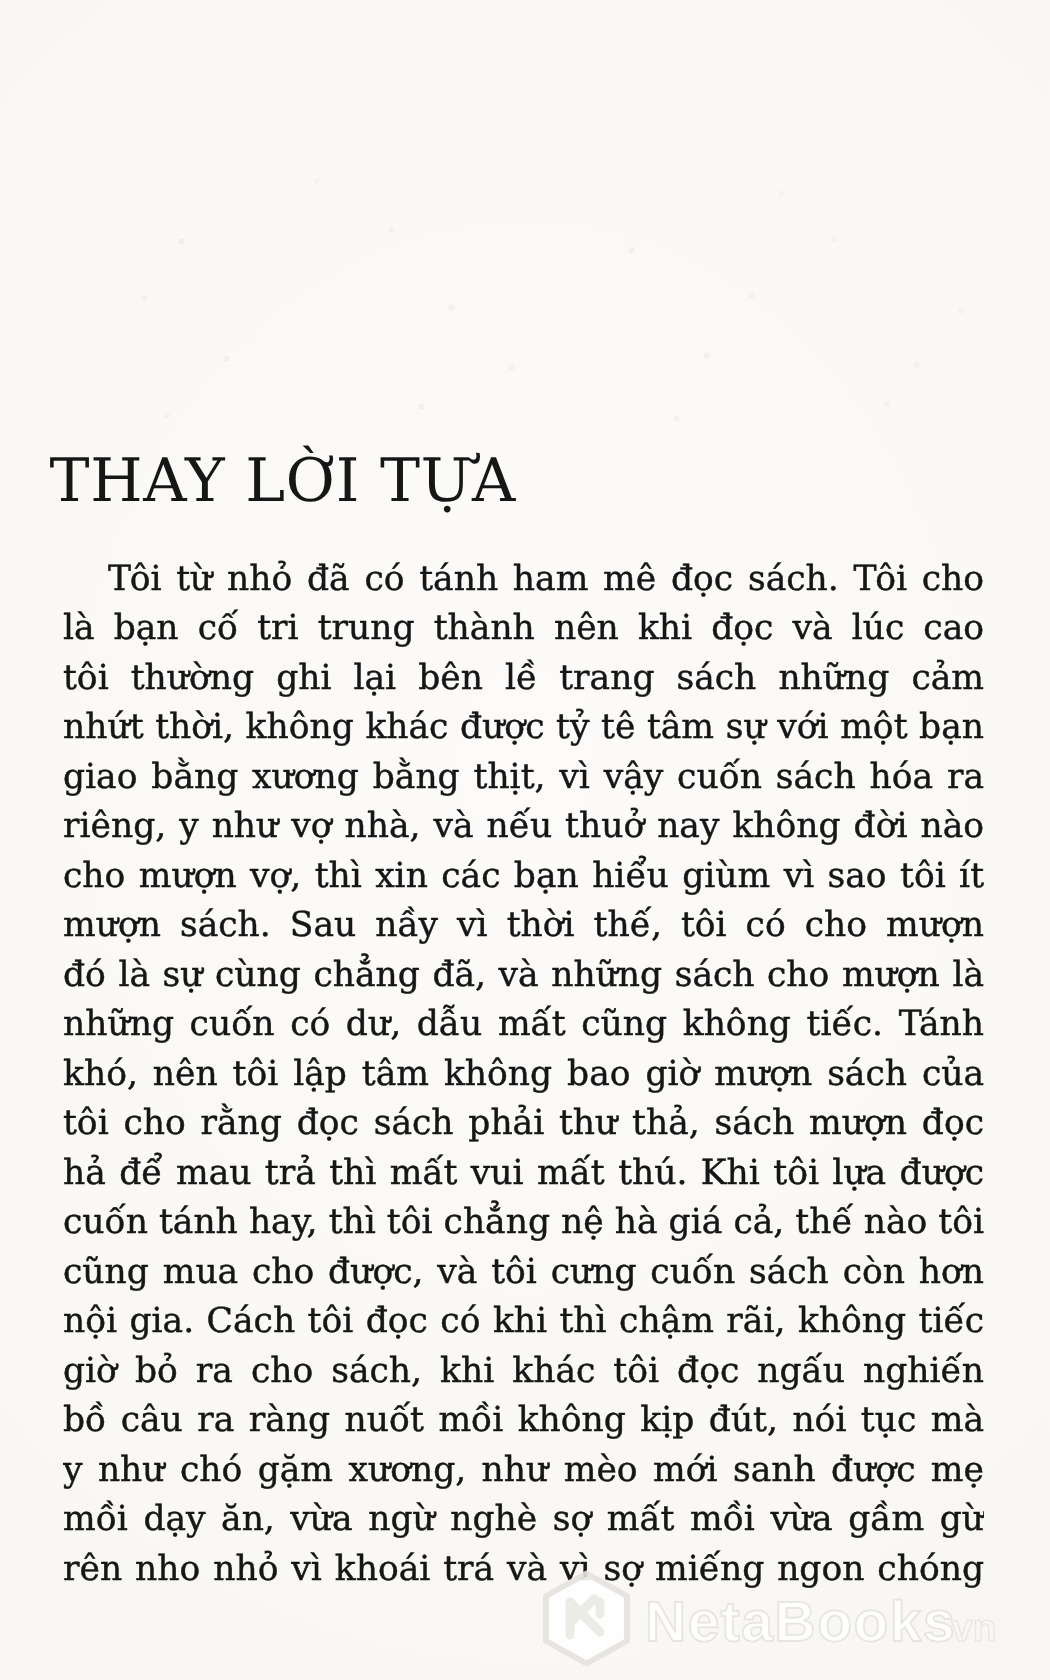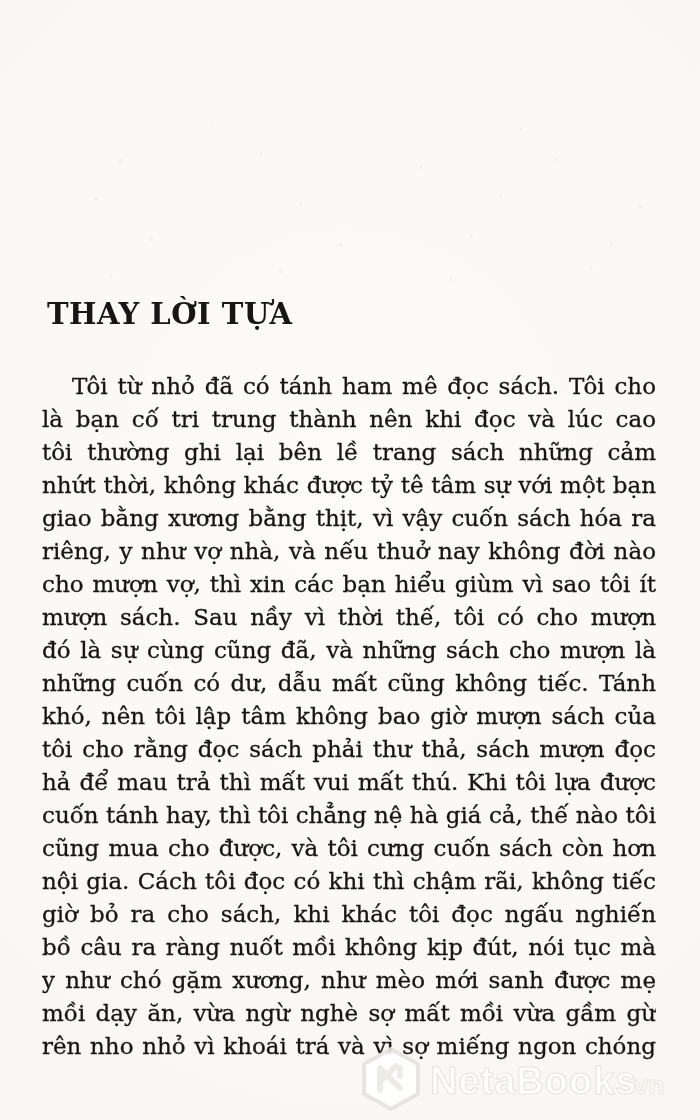--- a/index.html
+++ b/index.html
@@ -33,26 +33,26 @@
       610px 242px 0 1px rgba(110,110,105,0.05),
       110px 276px 0 1px rgba(110,110,105,0.05),
       280px 270px 0 1px rgba(110,110,105,0.06),
       450px 278px 0 1px rgba(110,110,105,0.05),
       590px 268px 0 1px rgba(110,110,105,0.05),
       210px 120px 0 1px rgba(110,110,105,0.04),
       520px 128px 0 1px rgba(110,110,105,0.04);
   }
   h1#title {
     position: absolute;
-    left: 47px;
+    left: 33px;
     top: 299px;
     margin: 0;
-    font-size: 29px;
+    font-size: 40px;
     line-height: 1.1;
-    font-weight: bold;
+    font-weight: normal;
     letter-spacing: 0.5px;
     white-space: nowrap;
   }
   #paragraph {
     position: absolute;
     left: 42px;
     top: 370px;
     width: 614px;
     font-size: 23px;
     line-height: 33px;
@@ -90,21 +90,21 @@
 
   <div id="paragraph">
     <div class="line indent">Tôi từ nhỏ đã có tánh ham mê đọc sách. Tôi cho sách</div>
     <div class="line">là bạn cố tri trung thành nên khi đọc và lúc cao hứng,</div>
     <div class="line">tôi thường ghi lại bên lề trang sách những cảm tưởng</div>
     <div class="line">nhứt thời, không khác được tỷ tê tâm sự với một bạn cố</div>
     <div class="line">giao bằng xương bằng thịt, vì vậy cuốn sách hóa ra của</div>
     <div class="line">riêng, y như vợ nhà, và nếu thuở nay không đời nào ai</div>
     <div class="line">cho mượn vợ, thì xin các bạn hiểu giùm vì sao tôi ít cho</div>
     <div class="line">mượn sách. Sau nầy vì thời thế, tôi có cho mượn nhiều,</div>
-    <div class="line">đó là sự cùng cũng đã, và những sách cho mượn là</div>
+    <div class="line">đó là sự cùng chẳng đã, và những sách cho mượn là</div>
     <div class="line">những cuốn có dư, dẫu mất cũng không tiếc. Tánh tôi rất</div>
     <div class="line">khó, nên tôi lập tâm không bao giờ mượn sách của ai, vì</div>
     <div class="line">tôi cho rằng đọc sách phải thư thả, sách mượn đọc hối</div>
     <div class="line">hả để mau trả thì mất vui mất thú. Khi tôi lựa được một</div>
     <div class="line">cuốn tánh hay, thì tôi chẳng nệ hà giá cả, thế nào tôi</div>
     <div class="line">cũng mua cho được, và tôi cưng cuốn sách còn hơn bà xã</div>
     <div class="line">nội gia. Cách tôi đọc có khi thì chậm rãi, không tiếc thì</div>
     <div class="line">giờ bỏ ra cho sách, khi khác tôi đọc ngấu nghiến còn hơn</div>
     <div class="line">bồ câu ra ràng nuốt mồi không kịp đút, nói tục mà nghe,</div>
     <div class="line">y như chó gặm xương, như mèo mới sanh được mẹ nhường</div>

